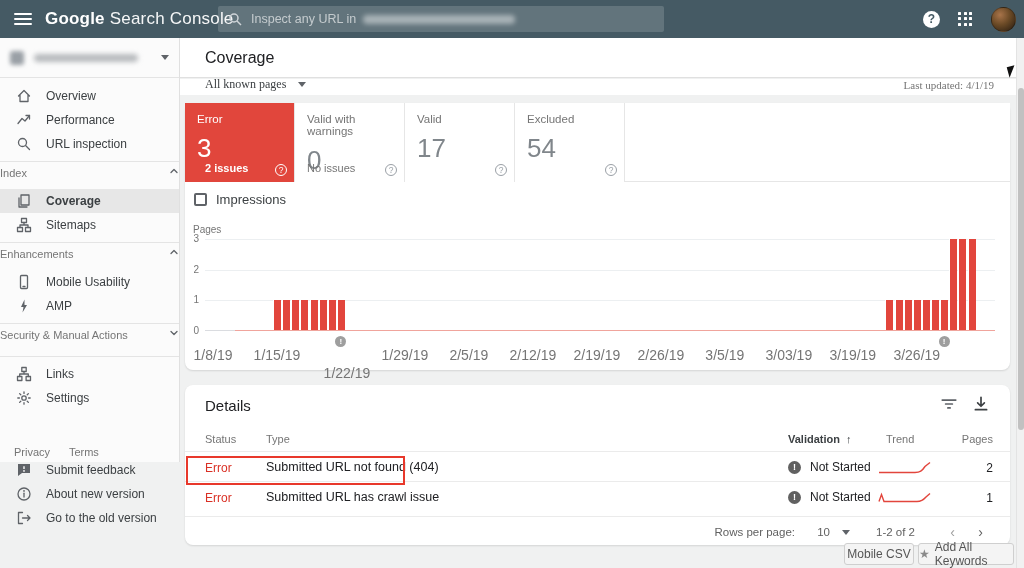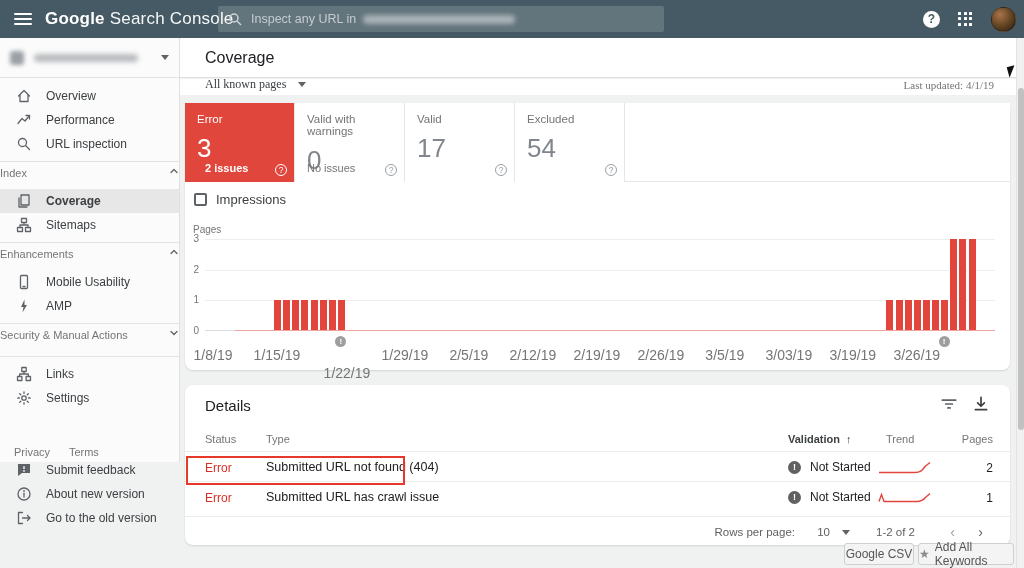--- a/index.html
+++ b/index.html
@@ -422,21 +422,21 @@
         <span class="range">1-2 of 2</span>
         <span class="pg-prev">‹</span>
         <span class="pg-next">›</span>
       </div>
     </div>
   </div>
 
   <div class="annotation"></div>
 
   <div class="overlay-btn" id="export-csv">
-      <span>Google CSV</span>
+      <span>Mobile CSV</span>
     </div>
   <div class="overlay-btn" id="add-keywords">
       <span class="star">★</span>
       <span>Add All Keywords</span>
     </div>
 
   <div class="scroll-track">
       <div class="scroll-thumb"></div>
     </div>
 

